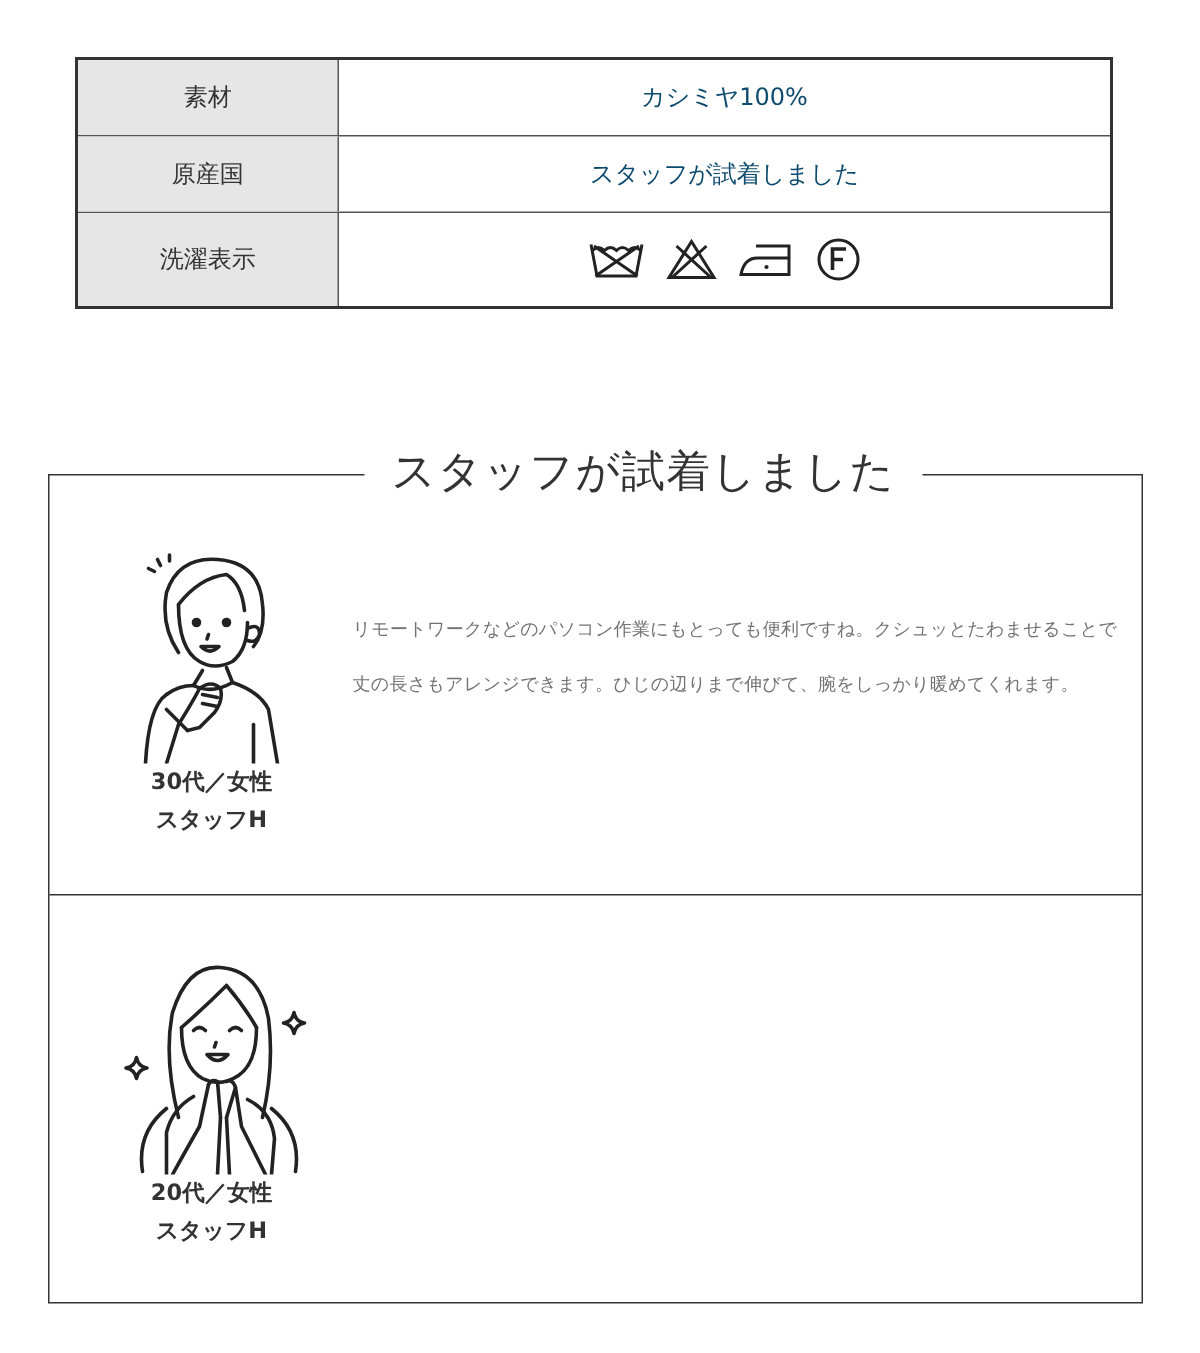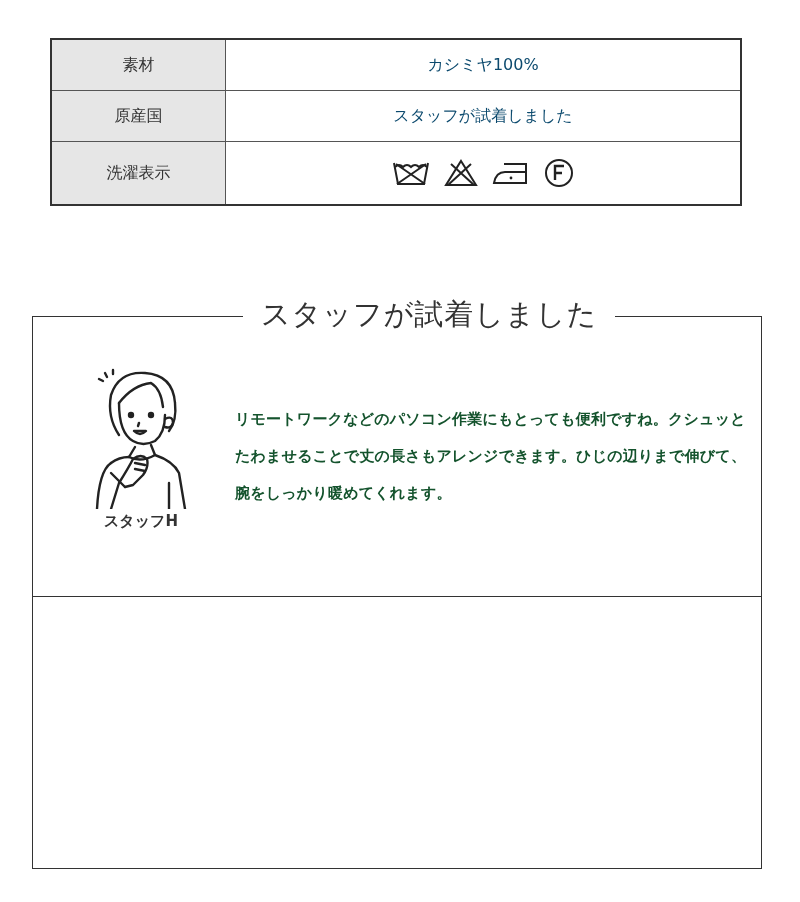--- a/index.html
+++ b/index.html
@@ -27,22 +27,22 @@
                border: 1.5px solid #333; box-sizing: border-box; }
   .staff-title-wrap { position: absolute; left: 210px; top: -24px; width: 372px; height: 44px;
                       background: #fff; display: flex; align-items: center; justify-content: center; }
   .staff-title { font-size: 29px; color: #333; letter-spacing: 1px; white-space: nowrap; }
   .staff-section { position: absolute; left: 0; width: 100%; box-sizing: border-box; }
   .staff-section.s0 { top: 0; height: 280px; border-bottom: 1.5px solid #333; }
   .staff-section.s1 { top: 280px; height: 271px; }
   .persona { position: absolute; left: 48px; width: 120px; text-align: center; }
   .persona svg { display: block; margin: 0 auto; }
   .persona-label { font-size: 15px; font-weight: bold; color: #333; line-height: 25px; }
-  .comment { position: absolute; left: 202px; width: 520px; font-size: 15px; line-height: 37px;
-             color: #14532d; letter-spacing: 0.2px; font-weight: bold; }
+  .comment { position: absolute; left: 202px; width: 520px; font-size: 12px; line-height: 37px;
+             color: #737373; letter-spacing: 0.2px; }
 </style>
 </head>
 <body>
 
 <div class="spec-table">
   <div class="spec-row r0">
     <div class="spec-label">素材</div>
     <div class="spec-value">カシミヤ100%</div>
   </div>
   <div class="spec-row r1">
@@ -113,20 +113,47 @@
           <path d="M40 94 Q52 100 66 92 Q84 98 90 110 L96 146"></path>
           <path d="M22 100 Q10 108 8 146"></path>
           <path d="M22 100 Q30 94 40 94"></path>
 
           <path d="M22 146 L30 120 Q40 104 44 96 Q52 90 58 96 Q60 104 54 112 L44 122 L36 124"></path>
           <path d="M46 100 L56 102 M46 106 L56 108"></path>
           <path d="M22 110 L36 124"></path>
           <path d="M80 120 L80 146"></path>
         </svg>
       </span>
+      <div class="persona-label">30代／女性</div>
       <div class="persona-label">スタッフH</div>
     </div>
     <div class="comment" style="top:84px;">リモートワークなどのパソコン作業にもとっても便利ですね。クシュッとたわませることで丈の長さもアレンジできます。ひじの辺りまで伸びて、腕をしっかり暖めてくれます。</div>
   </div>
 
   <div class="staff-section s1">
+    <div class="persona" style="top:38px;">
+      <span>
+        <svg width="130" height="148" viewBox="0 0 130 148" fill="none" stroke="#222" stroke-width="2.4" stroke-linecap="round" stroke-linejoin="round">
+
+          <path d="M115 40 Q116 46 122 47 Q116 48 115 54 Q114 48 108 47 Q114 46 115 40 Z"></path>
+          <path d="M10 70 Q11 76 17 77 Q11 78 10 84 Q9 78 3 77 Q9 76 10 70 Z"></path>
+
+          <path d="M38 110 Q28 70 34 40 Q44 8 66 10 Q92 12 98 44 Q102 76 94 110"></path>
+          <path d="M40 50 Q56 36 70 22 M70 22 Q82 36 90 50"></path>
+
+          <path d="M40 50 Q40 76 54 84 Q66 90 78 82 Q90 74 90 50"></path>
+          <path d="M48 52 Q52 48 56 52 M72 52 Q76 48 80 52"></path>
+          <path d="M63 60 L62 63"></path>
+          <path d="M57 68 Q64 76 71 68 Z"></path>
+
+          <path d="M30 148 L30 120 Q34 104 48 96 M100 148 L102 124 Q100 106 84 98"></path>
+          <path d="M14 146 Q10 120 30 104 M116 146 Q120 120 100 104"></path>
+
+          <path d="M58 88 Q60 84 64 86 L66 110 M70 86 Q74 84 76 90 L70 110"></path>
+          <path d="M58 88 L52 116 Q44 130 34 148 M76 90 L80 116 Q88 132 96 148"></path>
+          <path d="M66 110 L64 148 M70 110 L72 148"></path>
+        </svg>
+      </span>
+      <div class="persona-label">20代／女性</div>
+      <div class="persona-label">スタッフH</div>
+    </div>
   </div>
 </div>
 
 </body></html>

